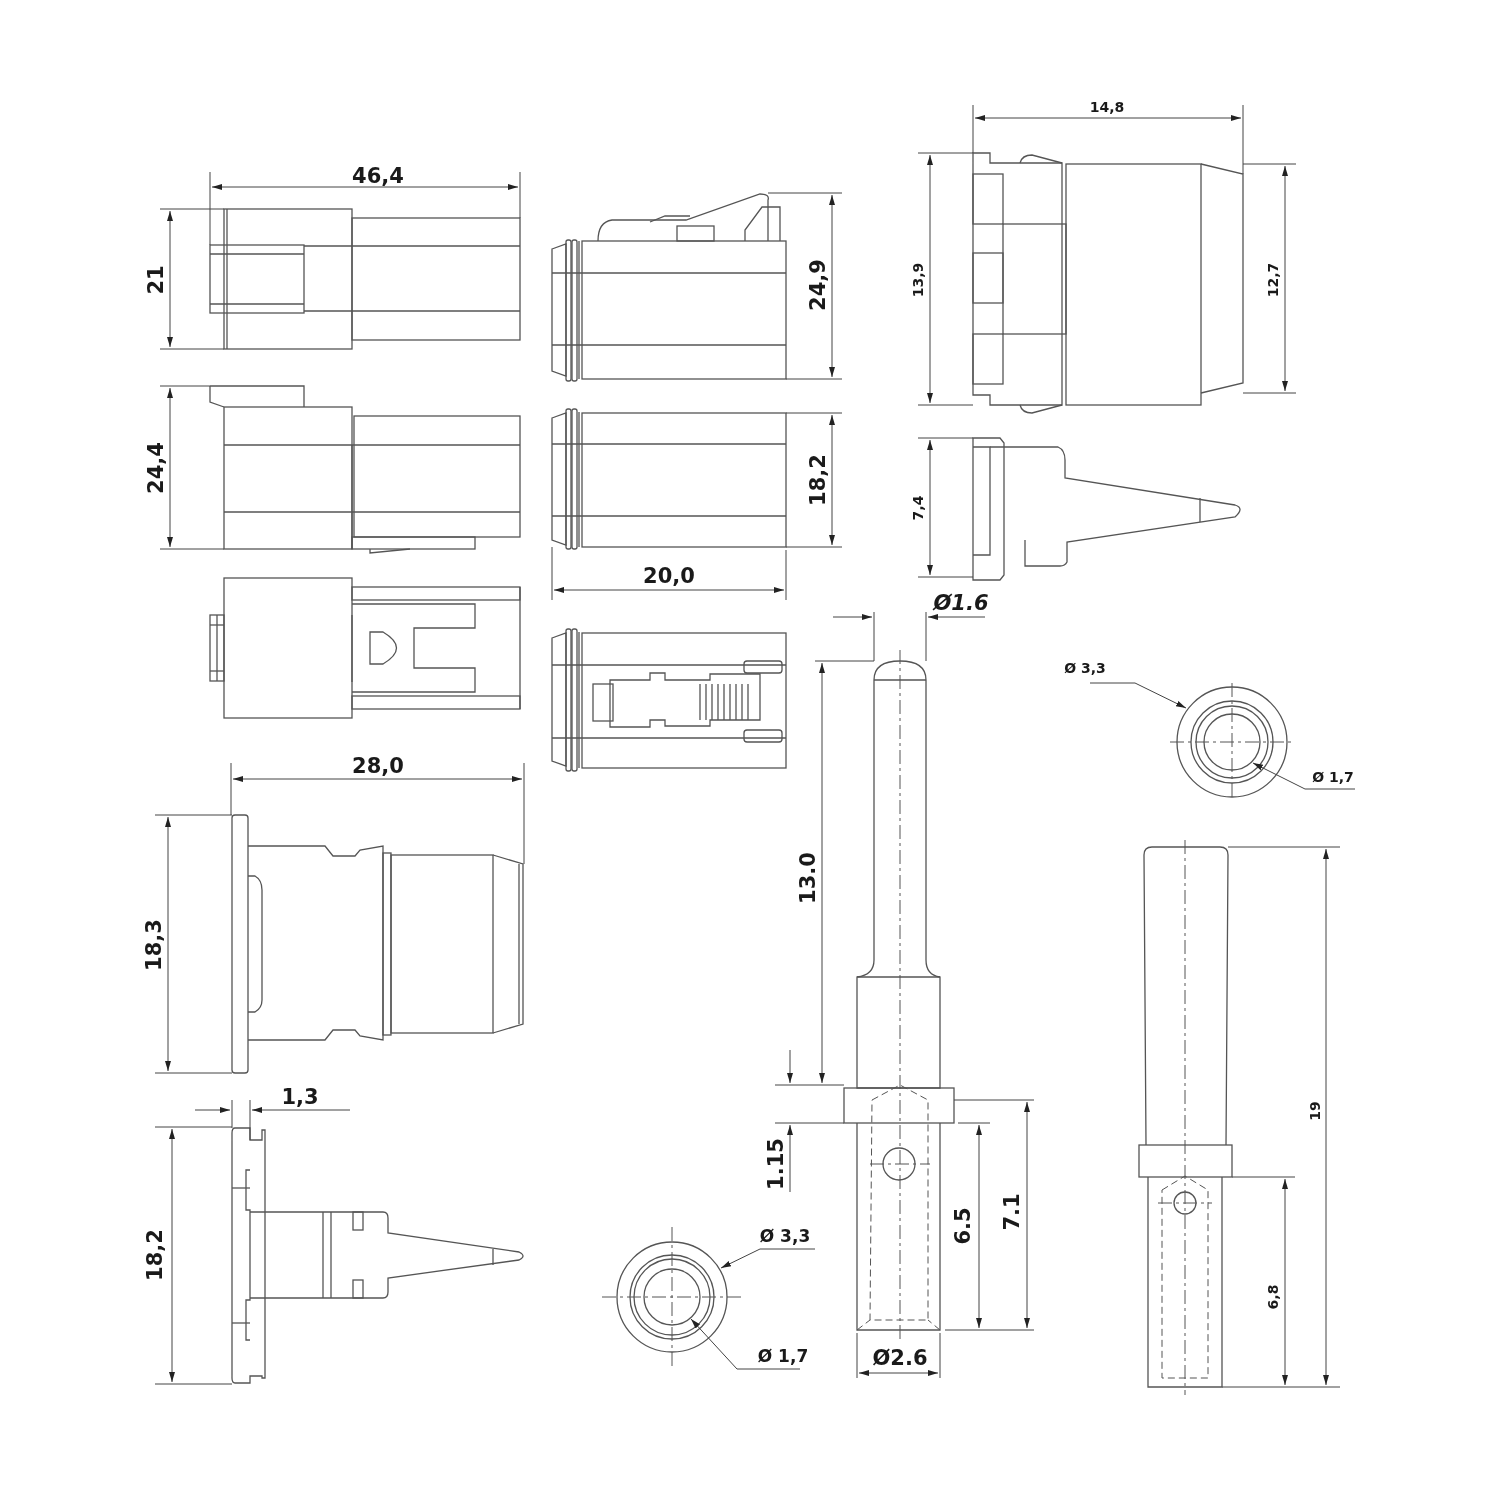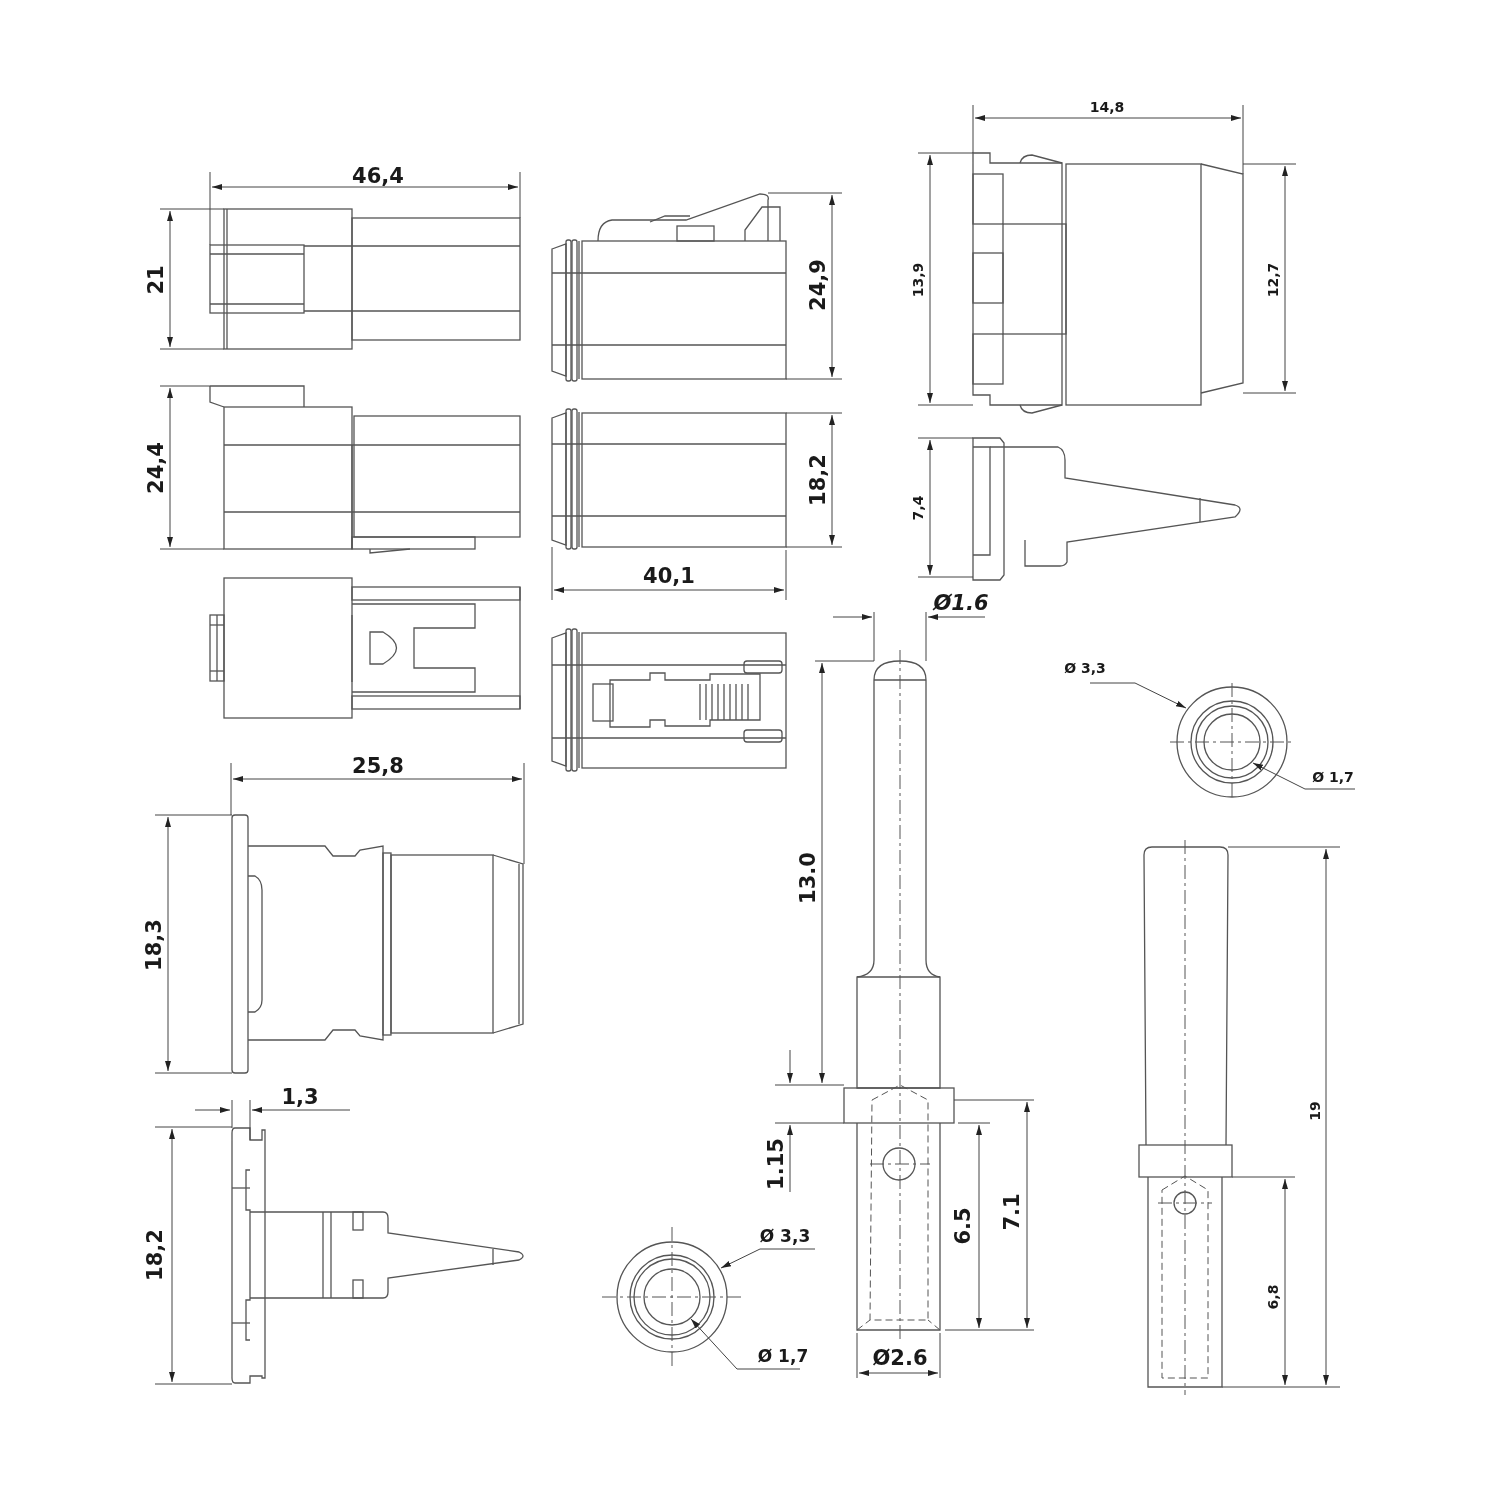--- a/index.html
+++ b/index.html
@@ -269,26 +269,26 @@
     <line class="d" x1="1326" y1="849" x2="1326" y2="1385" marker-start="url(#ar)" marker-end="url(#ar)"></line>
     <line class="d" x1="1285" y1="1179" x2="1285" y2="1385" marker-start="url(#ar)" marker-end="url(#ar)"></line>
   </g>
 </svg>
 
 <span class="lbl big hz" style="left:366px;top:176px;margin-left:12px;">46,4</span>
 <span class="lbl big rot" style="left:156px;top:280px;">21</span>
 <span class="lbl big rot" style="left:156px;top:468px;">24,4</span>
 <span class="lbl big rot" style="left:818px;top:285px;">24,9</span>
 <span class="lbl big rot" style="left:818px;top:480px;">18,2</span>
-<span class="lbl big hz" style="left:669px;top:576px;">40,1</span>
+<span class="lbl big hz" style="left:669px;top:576px;">20,0</span>
 <span class="lbl sm hz" style="left:1107px;top:107px;">14,8</span>
 <span class="lbl sm rot" style="left:918px;top:280px;">13,9</span>
 <span class="lbl sm rot" style="left:1273px;top:280px;">12,7</span>
 <span class="lbl sm rot" style="left:918px;top:508px;">7,4</span>
-<span class="lbl big hz" style="left:378px;top:766px;">25,8</span>
+<span class="lbl big hz" style="left:378px;top:766px;">28,0</span>
 <span class="lbl big rot" style="left:154px;top:945px;">18,3</span>
 <span class="lbl big hz" style="left:300px;top:1097px;">1,3</span>
 <span class="lbl big rot" style="left:155px;top:1255px;">18,2</span>
 <span class="lbl med hz" style="left:785px;top:1236px;">Ø 3,3</span>
 <span class="lbl med hz" style="left:783px;top:1356px;">Ø 1,7</span>
 <span class="lbl sm hz" style="left:1085px;top:668px;">Ø 3,3</span>
 <span class="lbl sm hz" style="left:1333px;top:777px;">Ø 1,7</span>
 <span class="lbl big hz" style="left:961px;top:603px;font-style:italic;">Ø1.6</span>
 <span class="lbl big rot" style="left:808px;top:878px;">13.0</span>
 <span class="lbl big rot" style="left:776px;top:1164px;">1.15</span>

